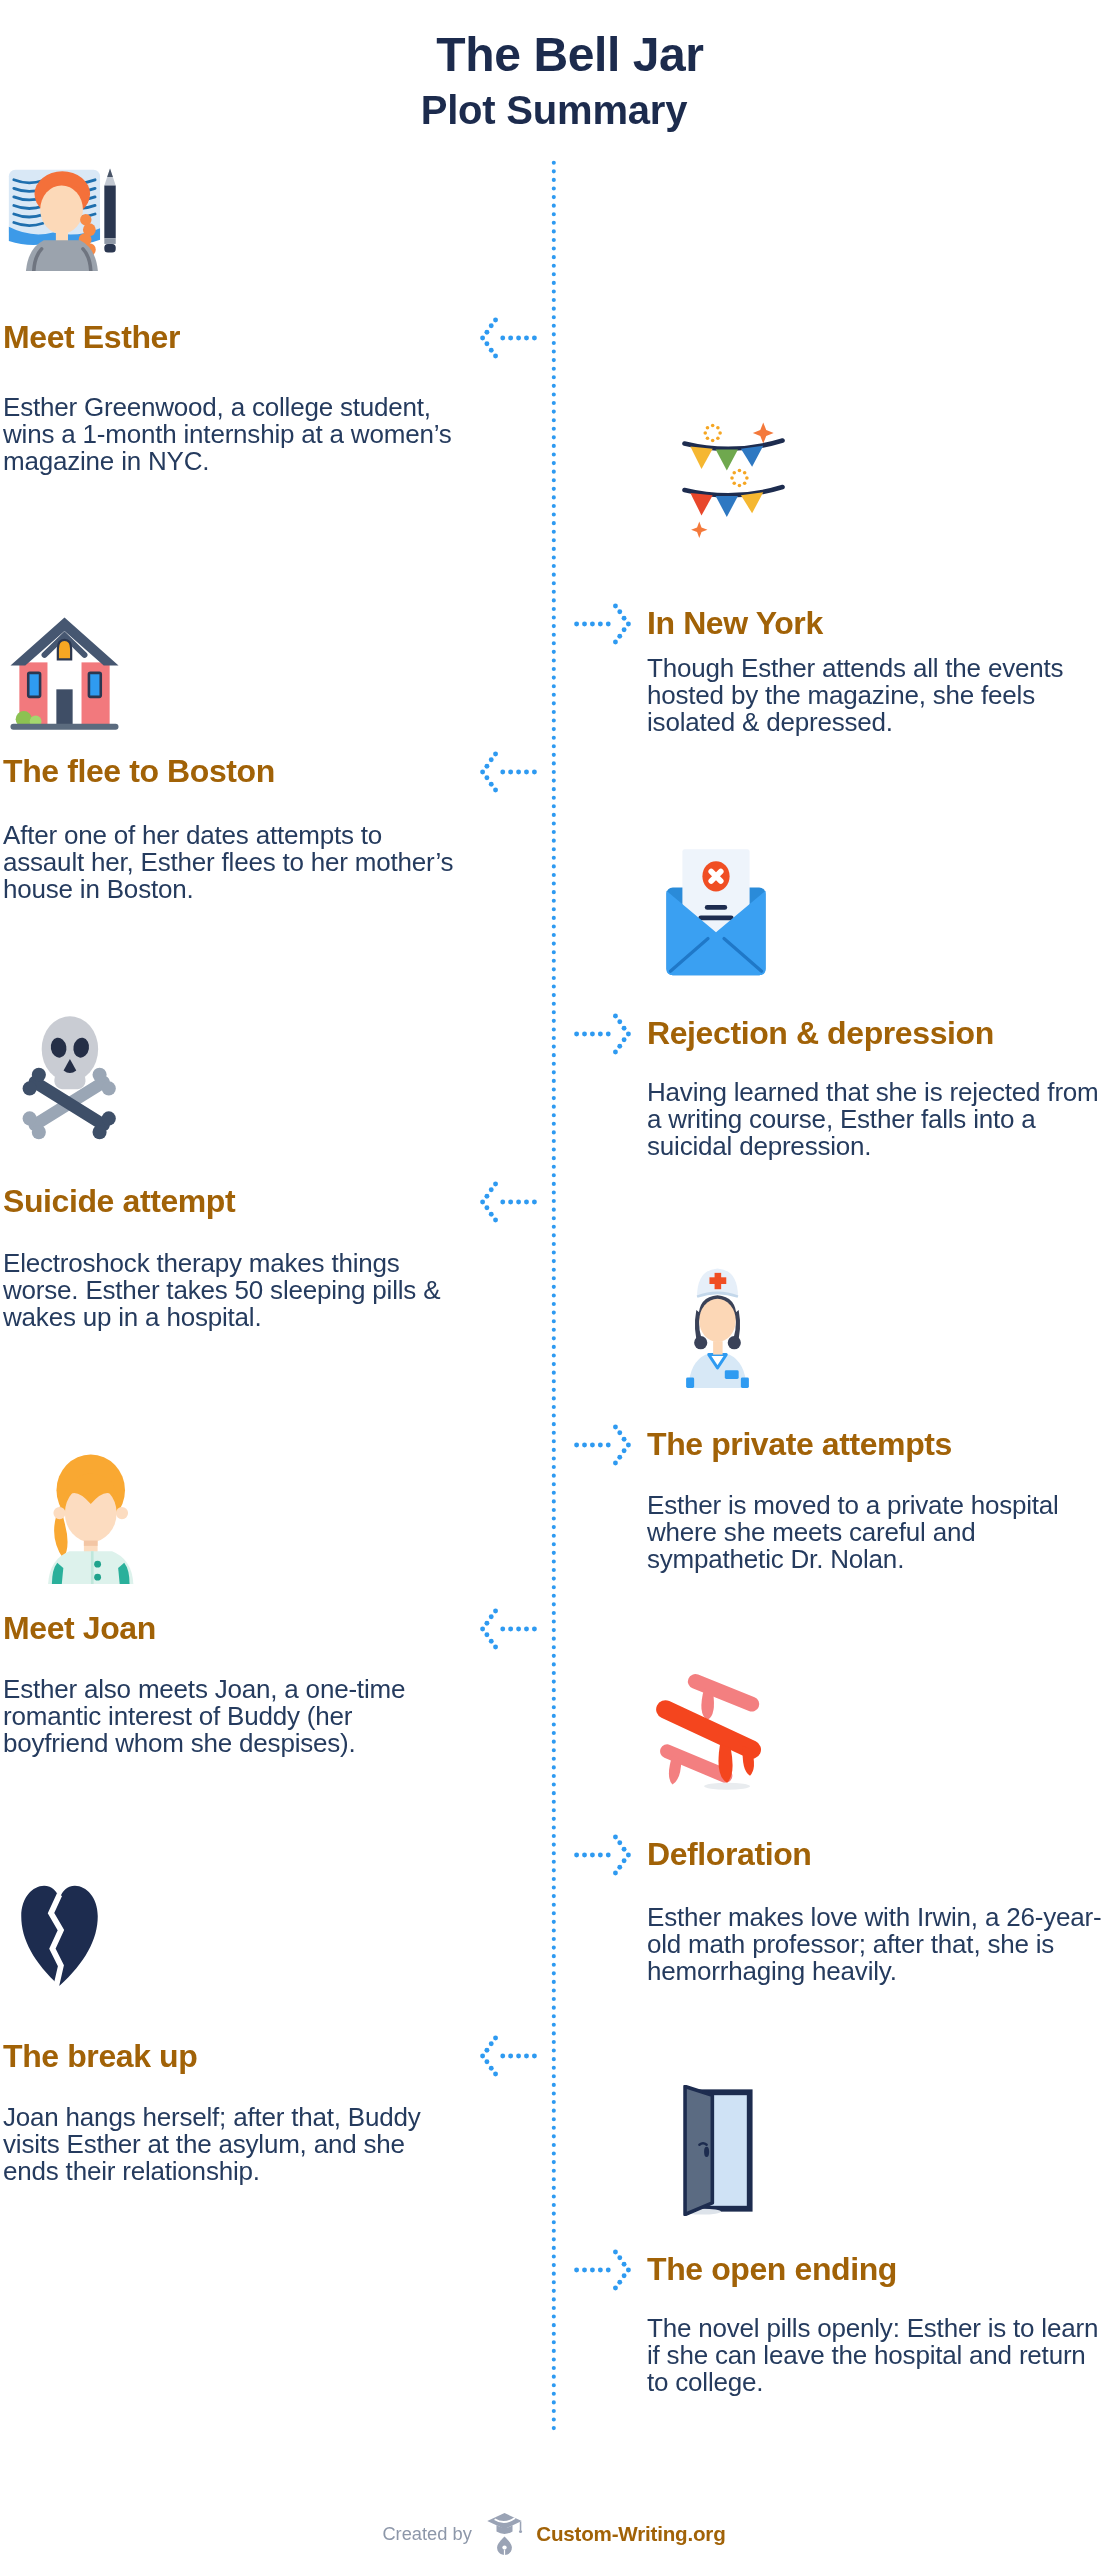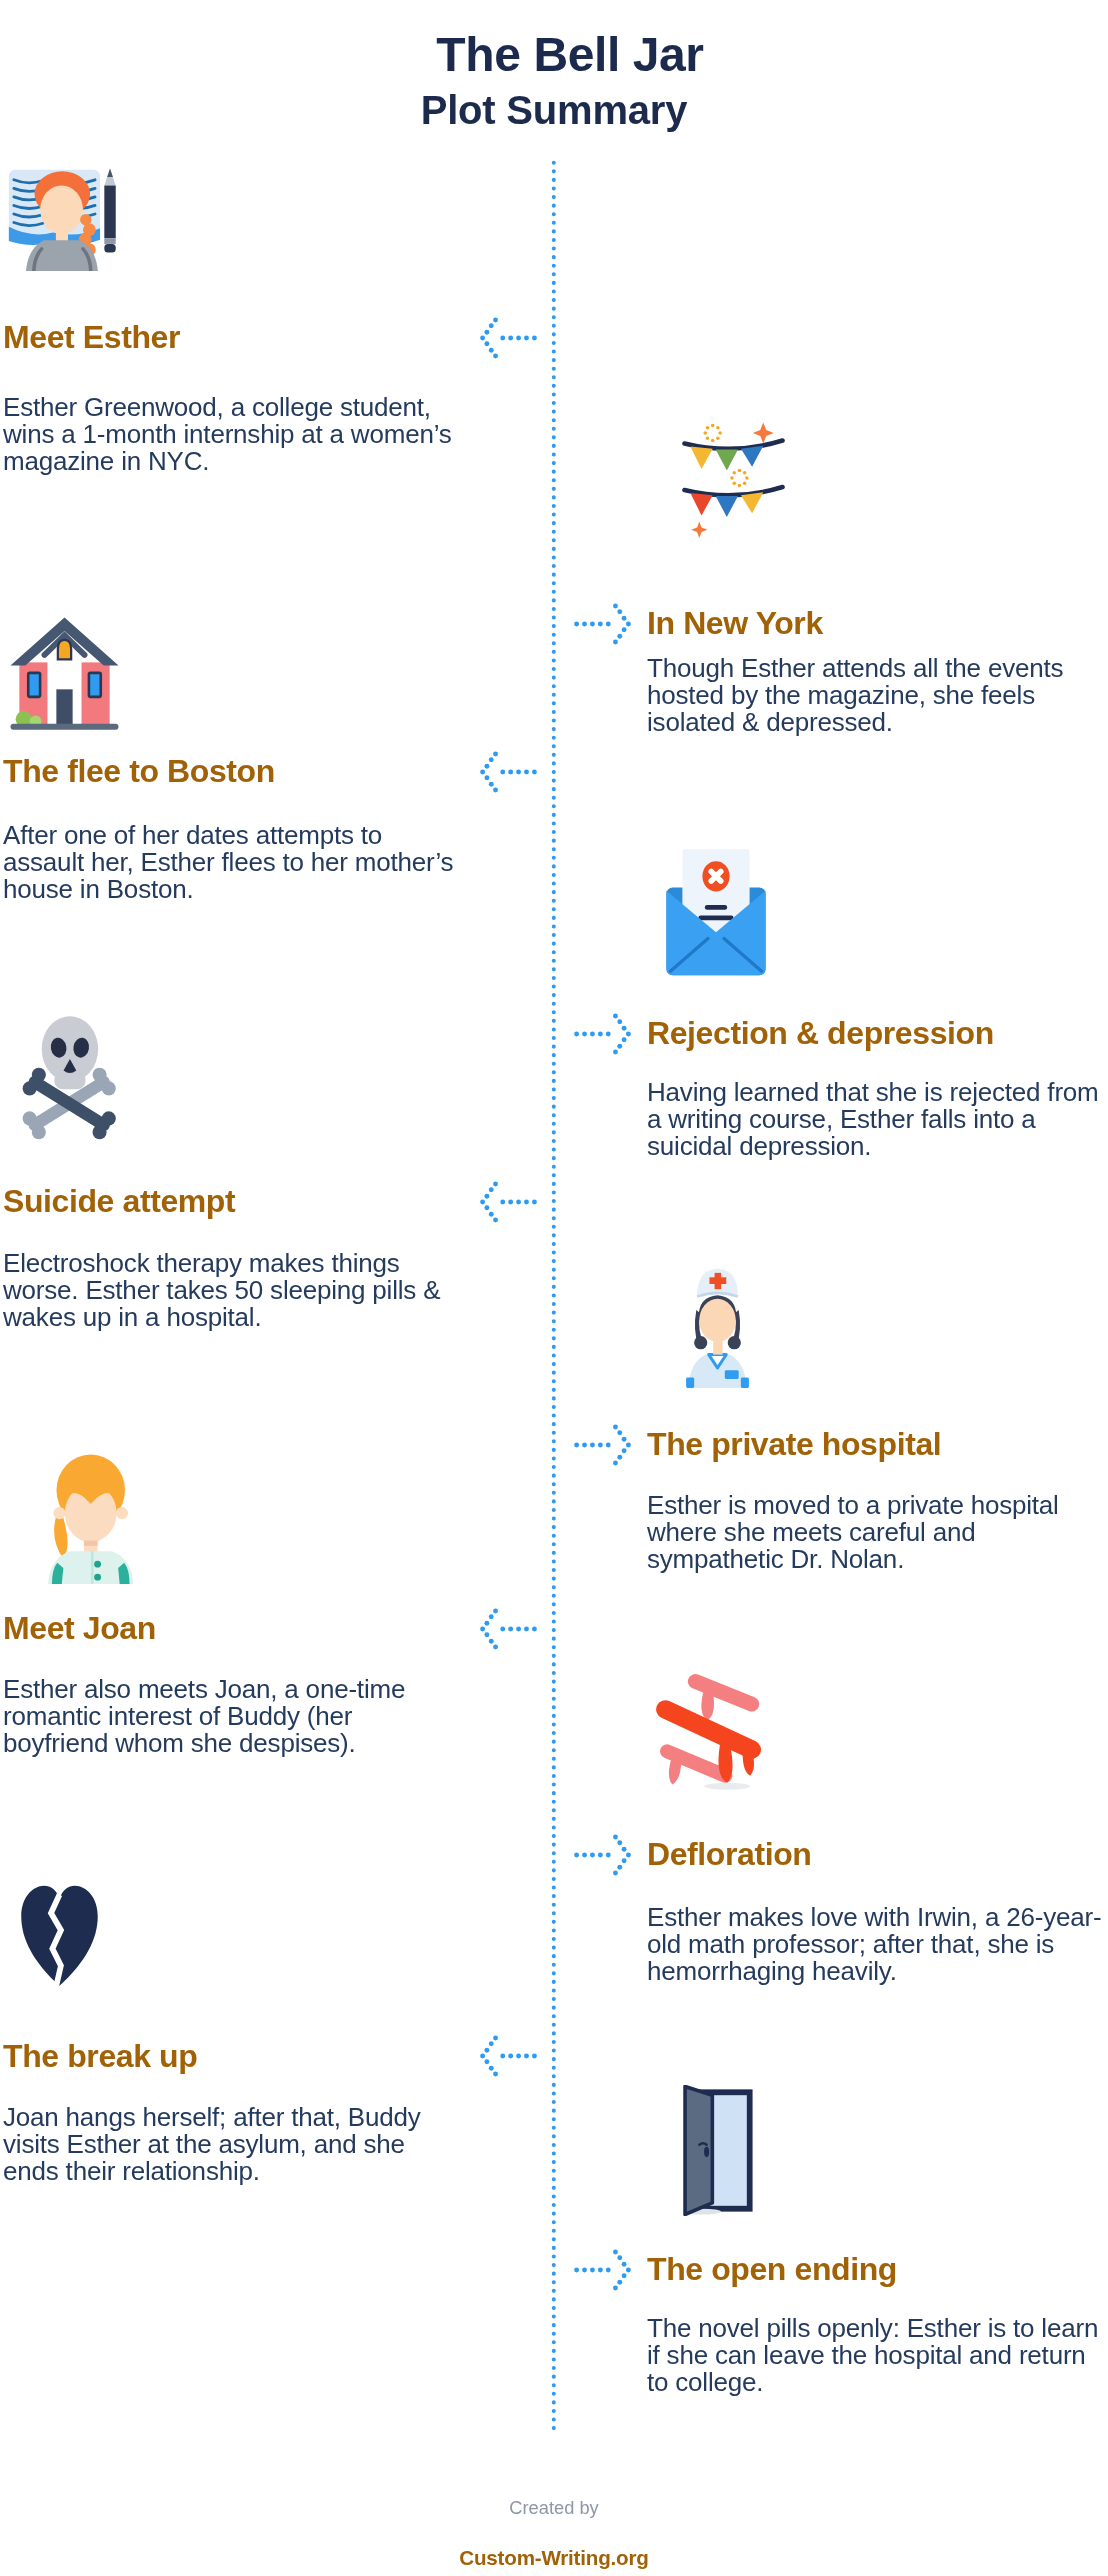--- a/index.html
+++ b/index.html
@@ -8,21 +8,21 @@
   .title{position:absolute;top:10.7px;left:0;width:1108px;text-align:center;margin:16px;
          font-size:48px;font-weight:700;color:#1c2b4d;letter-spacing:-0.4px;}
   .subtitle{position:absolute;top:88px;left:0;width:1108px;text-align:center;margin:0;
          font-size:40px;font-weight:700;color:#1c2b4d;letter-spacing:-0.2px;}
   .h3{position:absolute;margin:0;font-size:32px;font-weight:700;color:#a16207;
       letter-spacing:-0.4px;line-height:41px;white-space:nowrap;}
   .body{position:absolute;margin:0;font-size:26px;font-weight:400;color:#253b5e;
         line-height:27px;letter-spacing:-0.2px;}
   .abs{position:absolute;}
   .footer{position:absolute;top:2509px;left:0;width:1108px;height:49px;
-          display:flex;justify-content:center;align-items:center;gap:13.7px;flex-direction:column;}
+          display:flex;justify-content:center;align-items:center;gap:13.7px;}
   .created-by{font-size:18.3px;color:#8d97a9;}
   .brand{font-size:20.6px;font-weight:700;color:#a16207;letter-spacing:-0.2px;}
   svg{display:block;}
 </style>
 </head>
 <body>
 
 <div id="canvas">
 
   <svg width="0" height="0" style="position:absolute" aria-hidden="true">
@@ -239,21 +239,21 @@
       <rect x="44" y="112" width="13" height="18" fill="#fcd7b6"></rect>
       <ellipse cx="50" cy="84" rx="25" ry="29" fill="#fcd7b6"></ellipse>
       <path d="M22,52 Q22,16 50,14 Q78,16 78,52 Q50,42 22,52 Z" fill="#e6eff9"></path>
       <path d="M22,52 Q50,42 78,52" stroke="#c3d7ea" stroke-width="3.5" fill="none"></path>
       <rect x="46" y="20" width="9" height="22" fill="#f04e23"></rect>
       <rect x="39" y="26" width="23" height="9" fill="#f04e23"></rect>
     </svg>
     <svg class="abs" style="left:573px;top:1422px" width="59" height="46" viewBox="0 0 82 60">
         <use href="#arrR"></use>
       </svg>
-    <h3 class="h3" style="left:647px;top:1424px">The private hospital</h3>
+    <h3 class="h3" style="left:647px;top:1424px">The private attempts</h3>
     <p class="body" style="left:647px;top:1492px;width:456px">Esther is moved to a private hospital where she meets careful and sympathetic Dr. Nolan.</p>
   </section>
 
   <section>
     <svg class="abs" style="left:42px;top:1443px" width="99" height="141" viewBox="0 0 130 185" preserveAspectRatio="none">
       <ellipse cx="64" cy="62" rx="45" ry="47" fill="#f9a832"></ellipse>
       <path d="M24,82 Q6,120 28,152 Q38,136 30,106 Z" fill="#f9a832"></path>
       <circle cx="23" cy="92" r="8" fill="#fcdcc0"></circle>
       <circle cx="105" cy="92" r="8" fill="#fcdcc0"></circle>
       <ellipse cx="64" cy="92" rx="34" ry="38" fill="#fcdcc0"></ellipse>

